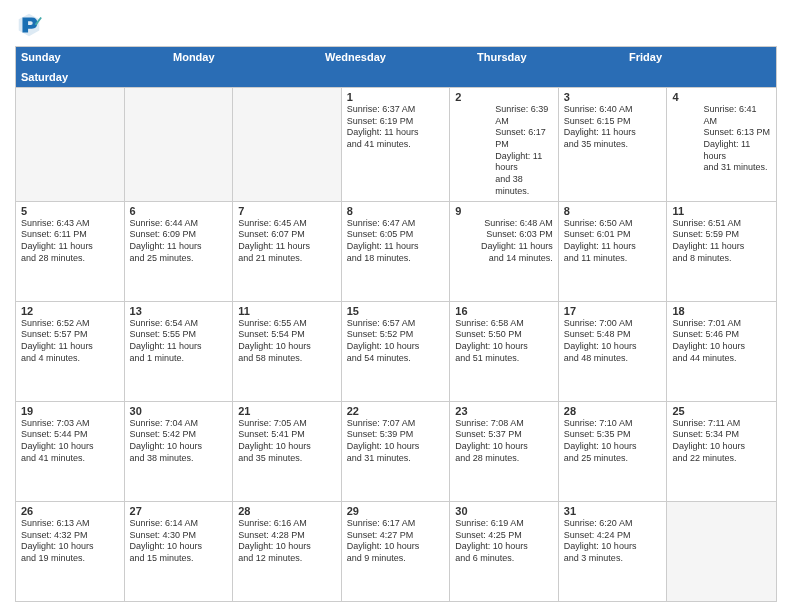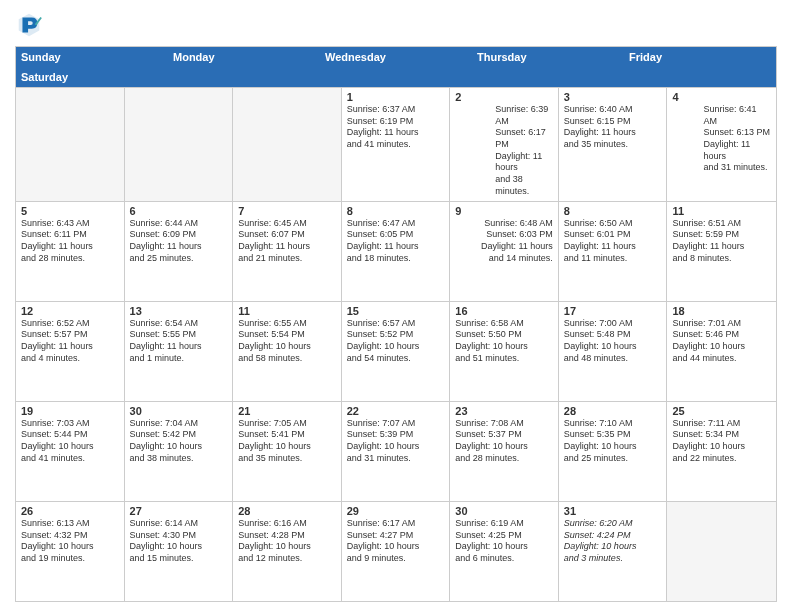--- a/index.html
+++ b/index.html
@@ -356,21 +356,21 @@
           </div>
           <div class="day-cell">
             <span class="day-number">30</span>
             <div class="day-info" style="white-space: pre-line;">Sunrise: 6:19 AM
 Sunset: 4:25 PM
 Daylight: 10 hours
 and 6 minutes.</div>
           </div>
           <div class="day-cell">
             <span class="day-number">31</span>
-            <div class="day-info" style="white-space: pre-line; font-style: italic;">Sunrise: 6:20 AM
+            <div class="day-info" style="white-space: pre-line;">Sunrise: 6:20 AM
 Sunset: 4:24 PM
 Daylight: 10 hours
 and 3 minutes.</div>
           </div>
           <div class="day-cell empty"></div>
         </div>
       </div>
   </div>
 </div>
 

